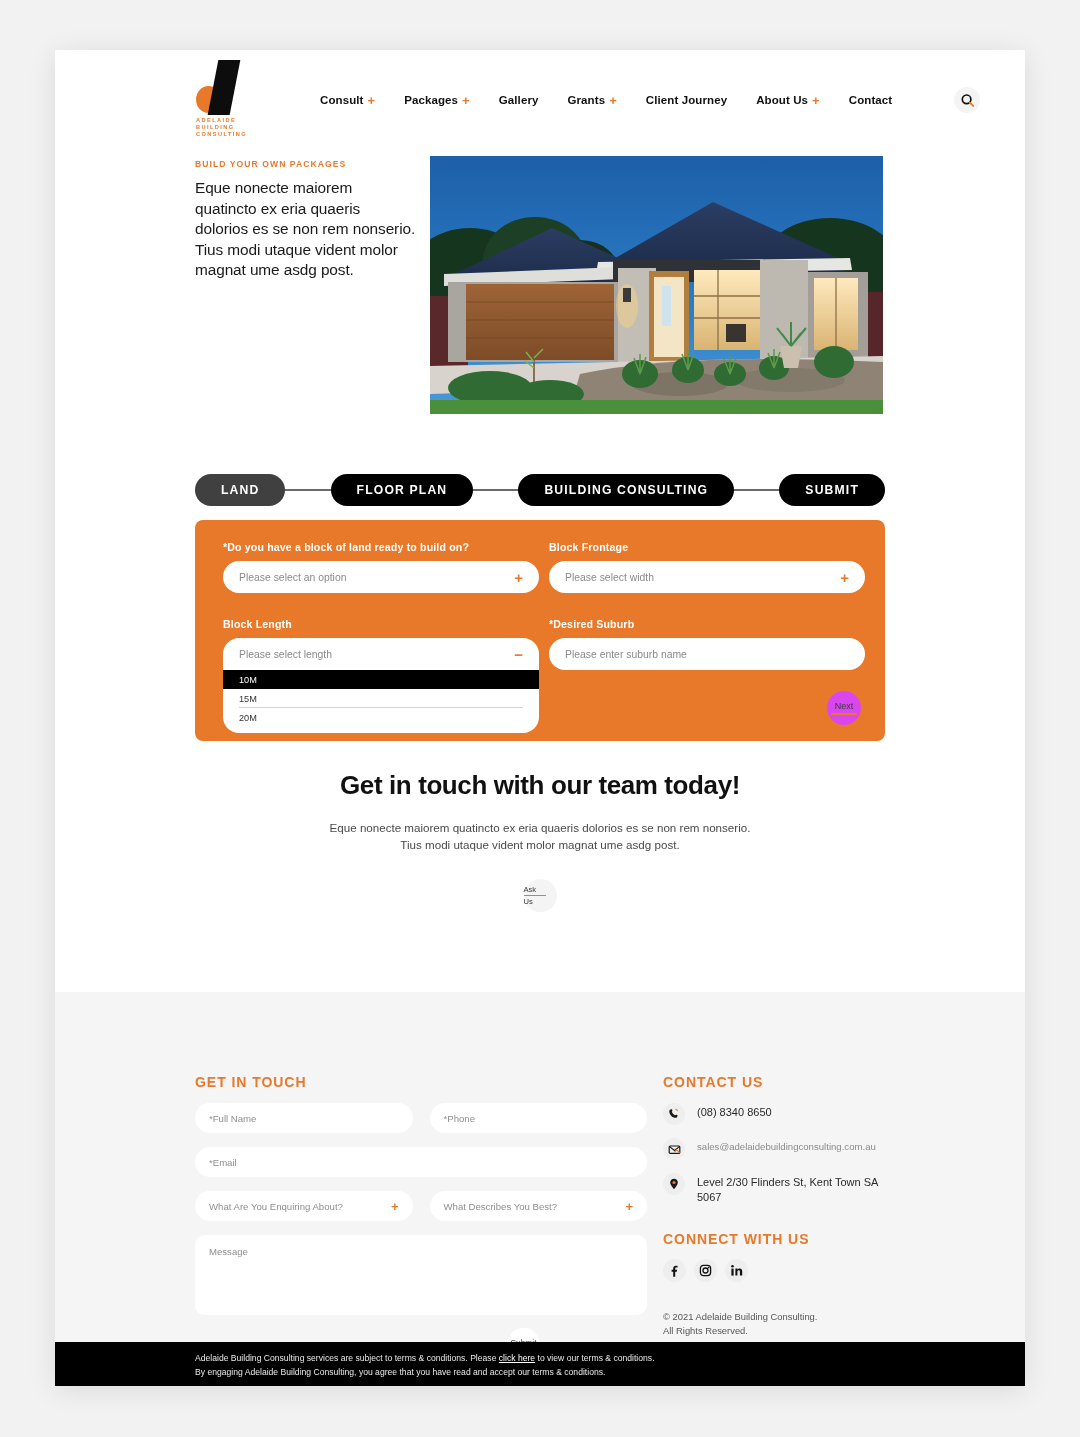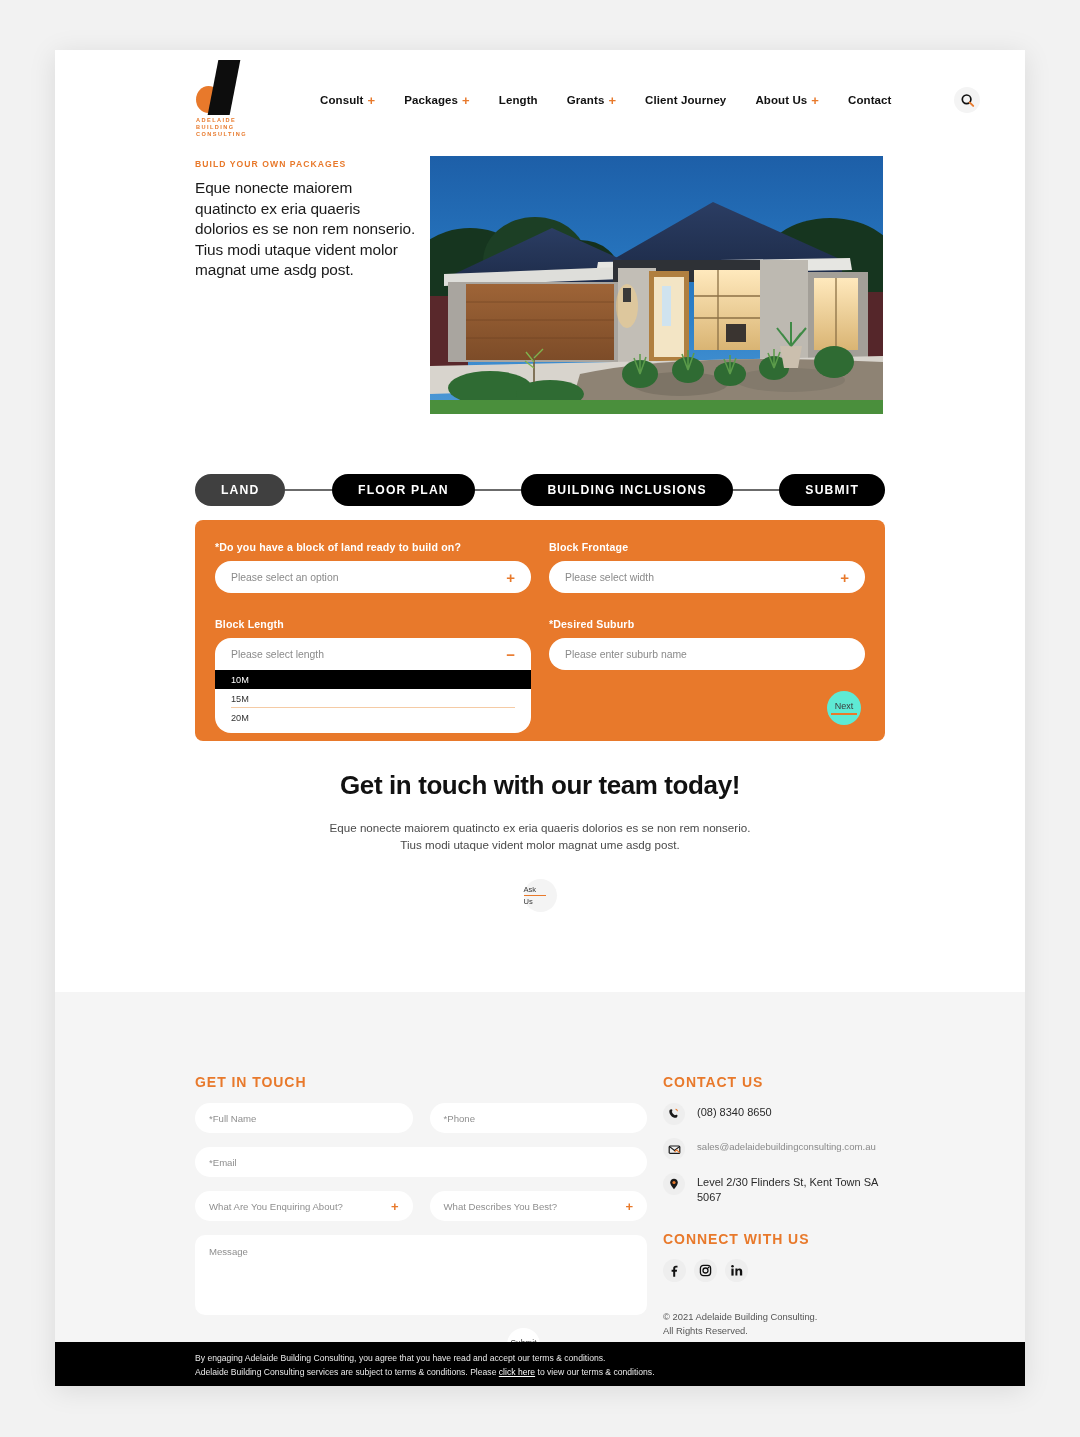--- a/index.html
+++ b/index.html
@@ -110,21 +110,21 @@
   .step.active { background: #404040; }
   .step-conn { flex: 1 1 auto; height: 2px; background: #6b6b6b; min-width: 12px; }
 
   
   .panel {
     position: absolute; left: 140px; top: 470px;
     width: 690px; height: 221px;
     background: #E8792B; border-radius: 8px;
   }
   .panel-col { position: absolute; width: 316px; }
-  .panel-col.left { left: 20px; }
+  .panel-col.left { left: 28px; }
   .panel-col.right { left: 354px; }
   .field-label {
     font-size: 10.6px; font-weight: 700; color: #fff;
     letter-spacing: 0.15px; margin-bottom: 8px;
     white-space: nowrap;
   }
   .pill {
     position: relative;
     height: 32px; border-radius: 16px; background: #fff;
     display: flex; align-items: center;
@@ -160,21 +160,21 @@
     position: relative;
   }
   .opt.sel { background: #000; color: #fff; }
   .opt.div::after {
     content: ""; position: absolute; left: 16px; right: 16px; bottom: 0;
     height: 1px; background: #F5CBA5;
   }
   .circle-btn {
     position: absolute;
     width: 34px; height: 34px; border-radius: 50%;
-    background: #5eead4;
+    background: #d946ef;
     display: flex; flex-direction: column;
     align-items: center; justify-content: center;
     font-size: 9px; color: #3a3a3a; cursor: pointer;
     line-height: 11px;
     text-align: right;
   }
   .circle-btn .u {
     display: block; height: 1.6px; width: 26px;
     background: #E8792B; margin-top: 1px;
   }
@@ -303,21 +303,21 @@
       <div class="nav">
         <div class="nav-item">
           <span>Consult</span>
           <span class="nav-plus">+</span>
         </div>
         <div class="nav-item">
           <span>Packages</span>
           <span class="nav-plus">+</span>
         </div>
         <div class="nav-item">
-          <span>Length</span>
+          <span>Gallery</span>
         </div>
         <div class="nav-item">
           <span>Grants</span>
           <span class="nav-plus">+</span>
         </div>
         <div class="nav-item">
           <span>Client Journey</span>
         </div>
         <div class="nav-item">
           <span>About Us</span>
@@ -444,21 +444,21 @@
           <rect x="0" y="244" width="453" height="14" fill="#4a8f3c"></rect>
         </svg>
       </div>
     </div>
 
     <div class="stepper">
       <div class="step active">LAND</div>
       <div class="step-conn"></div>
       <div class="step">FLOOR PLAN</div>
       <div class="step-conn"></div>
-      <div class="step">BUILDING INCLUSIONS</div>
+      <div class="step">BUILDING CONSULTING</div>
       <div class="step-conn"></div>
       <div class="step">SUBMIT</div>
     </div>
 
     <div class="panel">
       <div class="panel-col left" style="top:21px;">
         <div class="field-label">*Do you have a block of land ready to build on?</div>
         <div class="pill">
           <span>Please select an option</span>
           <span class="sign">+</span>
@@ -608,18 +608,18 @@
         </div>
 
         <div class="copy">
           <div>© 2021 Adelaide Building Consulting.</div>
           <div>All Rights Reserved.</div>
         </div>
       </div>
     </div>
 
     <div class="terms">
+      <p><span>Adelaide Building Consulting services are subject to terms &amp; conditions. Please </span><a href="#">click here</a><span> to view our terms &amp; conditions.</span></p>
       <p>By engaging Adelaide Building Consulting, you agree that you have read and accept our terms &amp; conditions.</p>
-      <p><span>Adelaide Building Consulting services are subject to terms &amp; conditions. Please </span><a href="#">click here</a><span> to view our terms &amp; conditions.</span></p>
     </div>
 
   </div>
 </div>
 
 </body></html>

